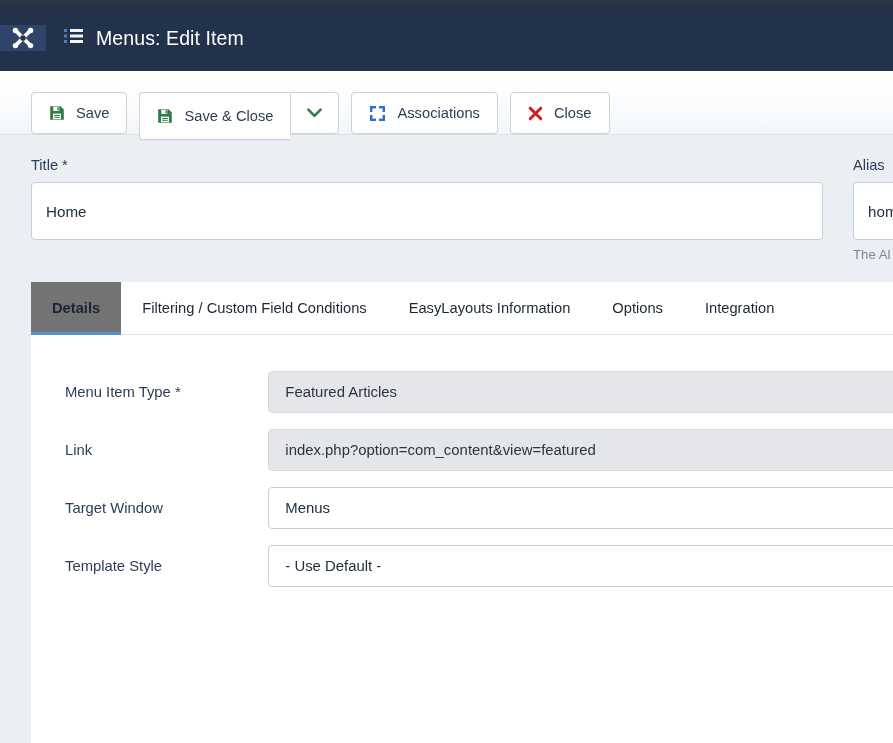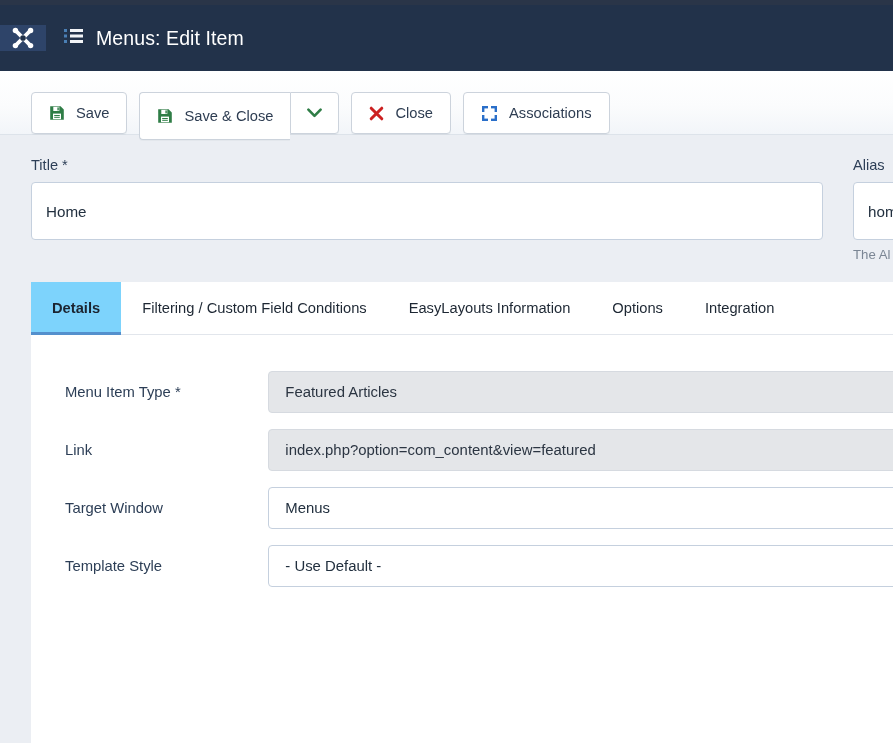--- a/index.html
+++ b/index.html
@@ -161,21 +161,21 @@
     font-size: 14.7px;
     color: #1d2733;
     white-space: nowrap;
     cursor: pointer;
     position: relative;
     background: transparent;
   }
   .tab.active {
     font-weight: bold;
     color: #1b2430;
-    background: #7dd3fc;
+    background: #737373;
   }
   .tab.active::after {
     content: "";
     position: absolute;
     left: 0; right: 0; bottom: -1px;
     height: 3px;
     background: #5490cd;
   }
 
   
@@ -283,45 +283,45 @@
       <span>
         <svg width="15" height="10" viewBox="0 0 15 10" aria-hidden="true">
           <path d="M1.4 1.6 L7.5 7.8 L13.6 1.6" fill="none" stroke="#2f7d46" stroke-width="2.6" stroke-linecap="round" stroke-linejoin="round"></path>
         </svg>
       </span>
     </button>
   </div>
 
   <button class="tbtn">
     <span>
-      <svg width="15" height="15" viewBox="0 0 15 15" aria-hidden="true">
-        <path d="M2.2 2.2 L12.8 12.8 M12.8 2.2 L2.2 12.8" stroke="#cc2020" stroke-width="3" stroke-linecap="round"></path>
-      </svg>
-    </span>
-    <span>Close</span>
-  </button>
-
-  <button class="tbtn">
-    <span>
       <svg width="17" height="17" viewBox="0 0 17 17" aria-hidden="true">
         <g fill="#2a6fc9">
           <rect x="1" y="1" width="2.4" height="6"></rect>
             <rect x="1" y="1" width="6" height="2.4"></rect>
           <rect x="13.6" y="1" width="2.4" height="6"></rect>
             <rect x="10" y="1" width="6" height="2.4"></rect>
           <rect x="1" y="10" width="2.4" height="6"></rect>
             <rect x="1" y="13.6" width="6" height="2.4"></rect>
           <rect x="13.6" y="10" width="2.4" height="6"></rect>
             <rect x="10" y="13.6" width="6" height="2.4"></rect>
         </g>
       </svg>
     </span>
     <span>Associations</span>
   </button>
 
+  <button class="tbtn">
+    <span>
+      <svg width="15" height="15" viewBox="0 0 15 15" aria-hidden="true">
+        <path d="M2.2 2.2 L12.8 12.8 M12.8 2.2 L2.2 12.8" stroke="#cc2020" stroke-width="3" stroke-linecap="round"></path>
+      </svg>
+    </span>
+    <span>Close</span>
+  </button>
+
 </div>
 
 <div id="title-band">
   <div class="field-col">
     <span class="band-label">Title *</span>
     <div class="band-input" id="title-input-box" placeholder="Title">Home</div>
   </div>
   <div class="field-col right">
     <span class="band-label">Alias</span>
     <div class="band-input" id="alias-input-box" placeholder="Alias">hom</div>

